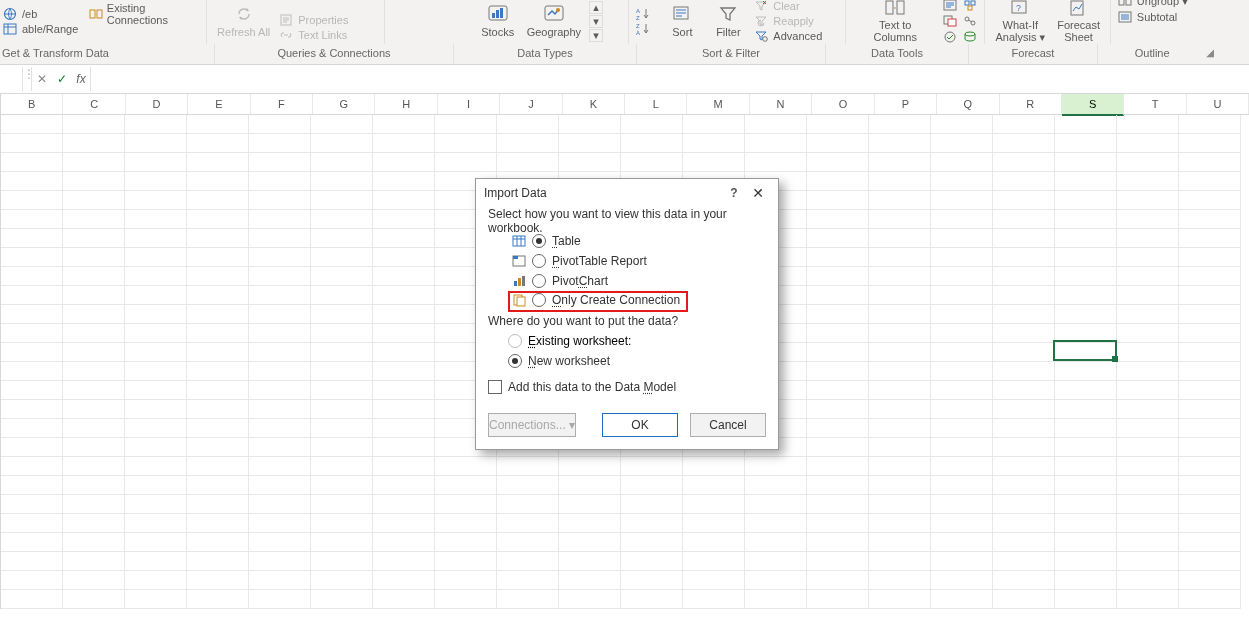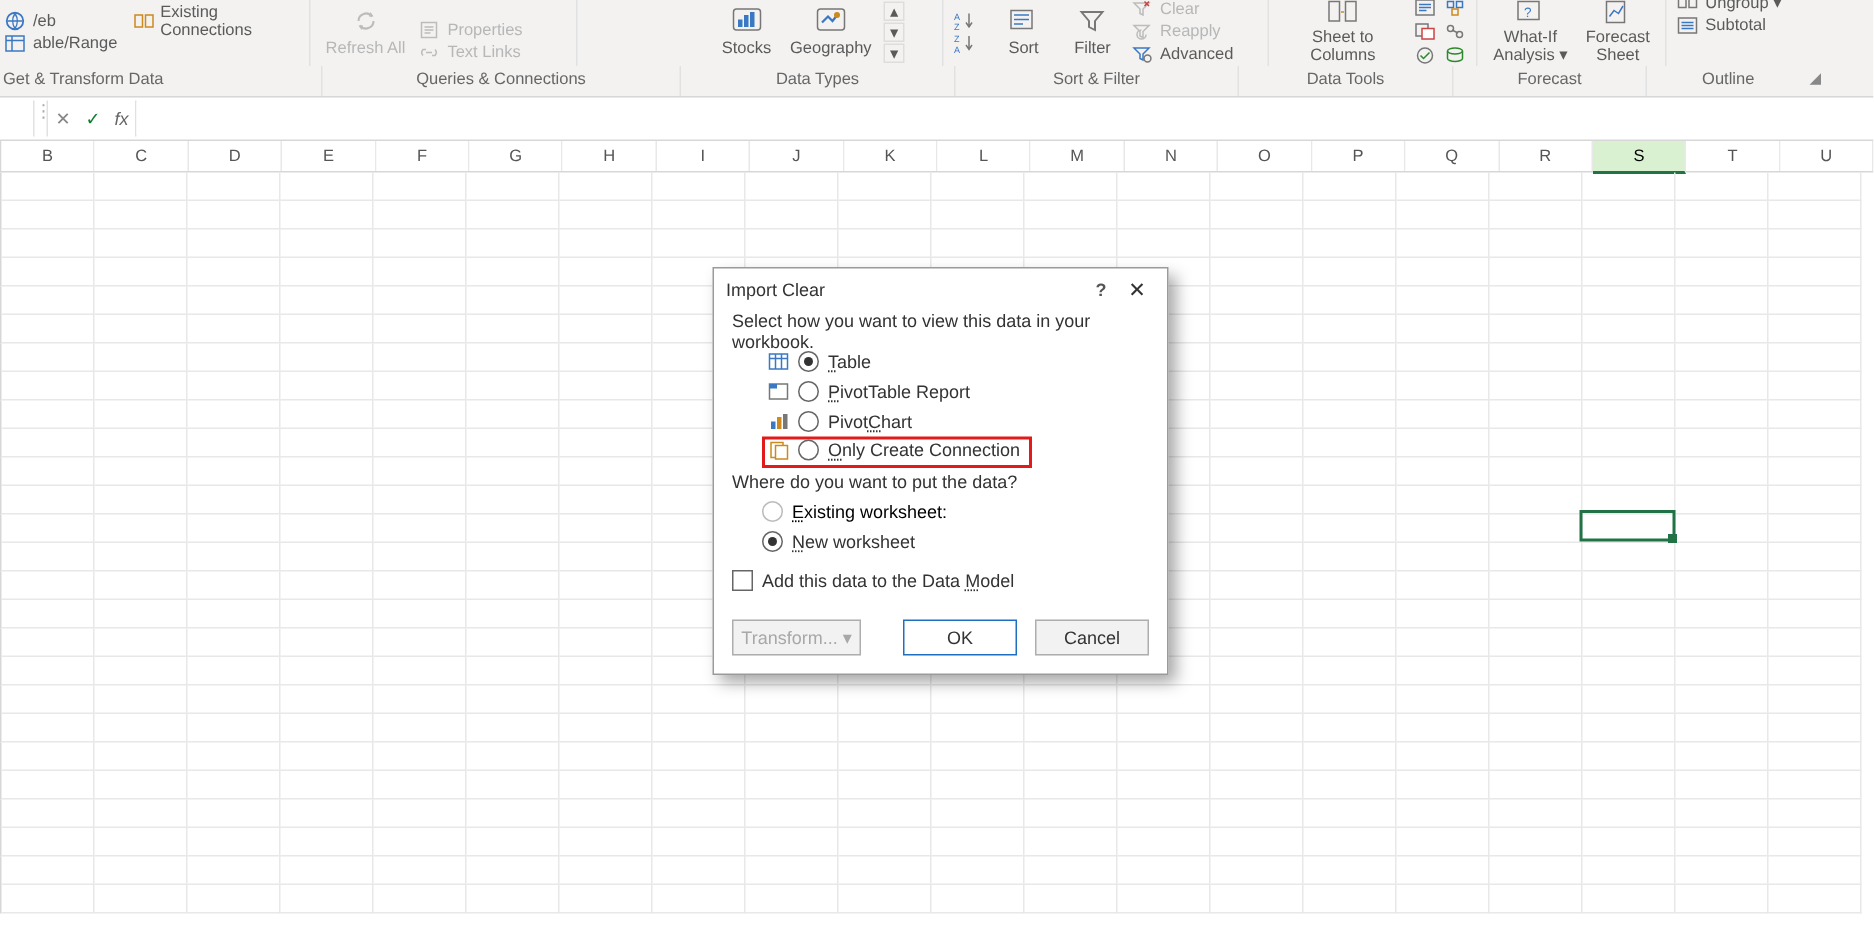--- a/index.html
+++ b/index.html
@@ -241,21 +241,21 @@
 
     <div class="rgroup" style="width:130px">
       <div class="rbtn">
         <span class="ic big">
             <svg width="20" height="18">
               <rect x="1" y="2" width="7" height="13" fill="none" stroke="#777"></rect>
               <rect x="12" y="2" width="7" height="13" fill="none" stroke="#777"></rect>
               <path d="M9 9h2" stroke="#cc8a1e"></path>
             </svg>
           </span>
-        <span>Sheet to Columns</span>
+        <span>Text to Columns</span>
       </div>
       <div class="rstack" style="gap:2px">
         <div class="srow">
             <span class="ic">
               <svg width="14" height="12">
                 <rect x="1" y="1" width="12" height="10" fill="none" stroke="#777"></rect>
                 <path d="M3 4h8M3 6h8M3 8h5" stroke="#3b78c4"></path>
               </svg>
             </span>
           </div>
@@ -993,21 +993,21 @@
         <div class="cell"></div>
         <div class="cell"></div>
         <div class="cell"></div>
       </div>
     </div>
   <div class="selcell" id="selcell" style="left: 1053px; top: 246px; width: 64px; height: 21px;"></div>
 </div>
 
 <div class="dialog" style="left:475px;top:178px;width:302px">
   <div class="dlg-title">
-    <span>Import Clear</span>
+    <span>Import Data</span>
     <span class="sp"></span>
     <span class="help">?</span>
     <span class="close">✕</span>
   </div>
   <div class="dlg-body">
     <div class="dlg-row">Select how you want to view this data in your workbook.</div>
 
     <div class="dlg-row indent">
       <span class="smicon">
           <svg width="14" height="14">
@@ -1063,17 +1063,17 @@
       <span class="radio on"></span>
       <span><span class="accel">N</span>ew worksheet</span>
     </div>
 
     <div class="dlg-row" style="margin-top:6px">
       <span class="chk"></span>
       <span>Add this data to the Data <span class="accel">M</span>odel</span>
     </div>
   </div>
   <div class="dlg-buttons">
-    <div class="dbtn disabled" style="margin-right:auto;min-width:84px"><span>Transform...</span>&nbsp;▾</div>
+    <div class="dbtn disabled" style="margin-right:auto;min-width:84px"><span>Connections...</span>&nbsp;▾</div>
     <div class="dbtn primary">OK</div>
     <div class="dbtn">Cancel</div>
   </div>
 </div>
 
 </body></html>

